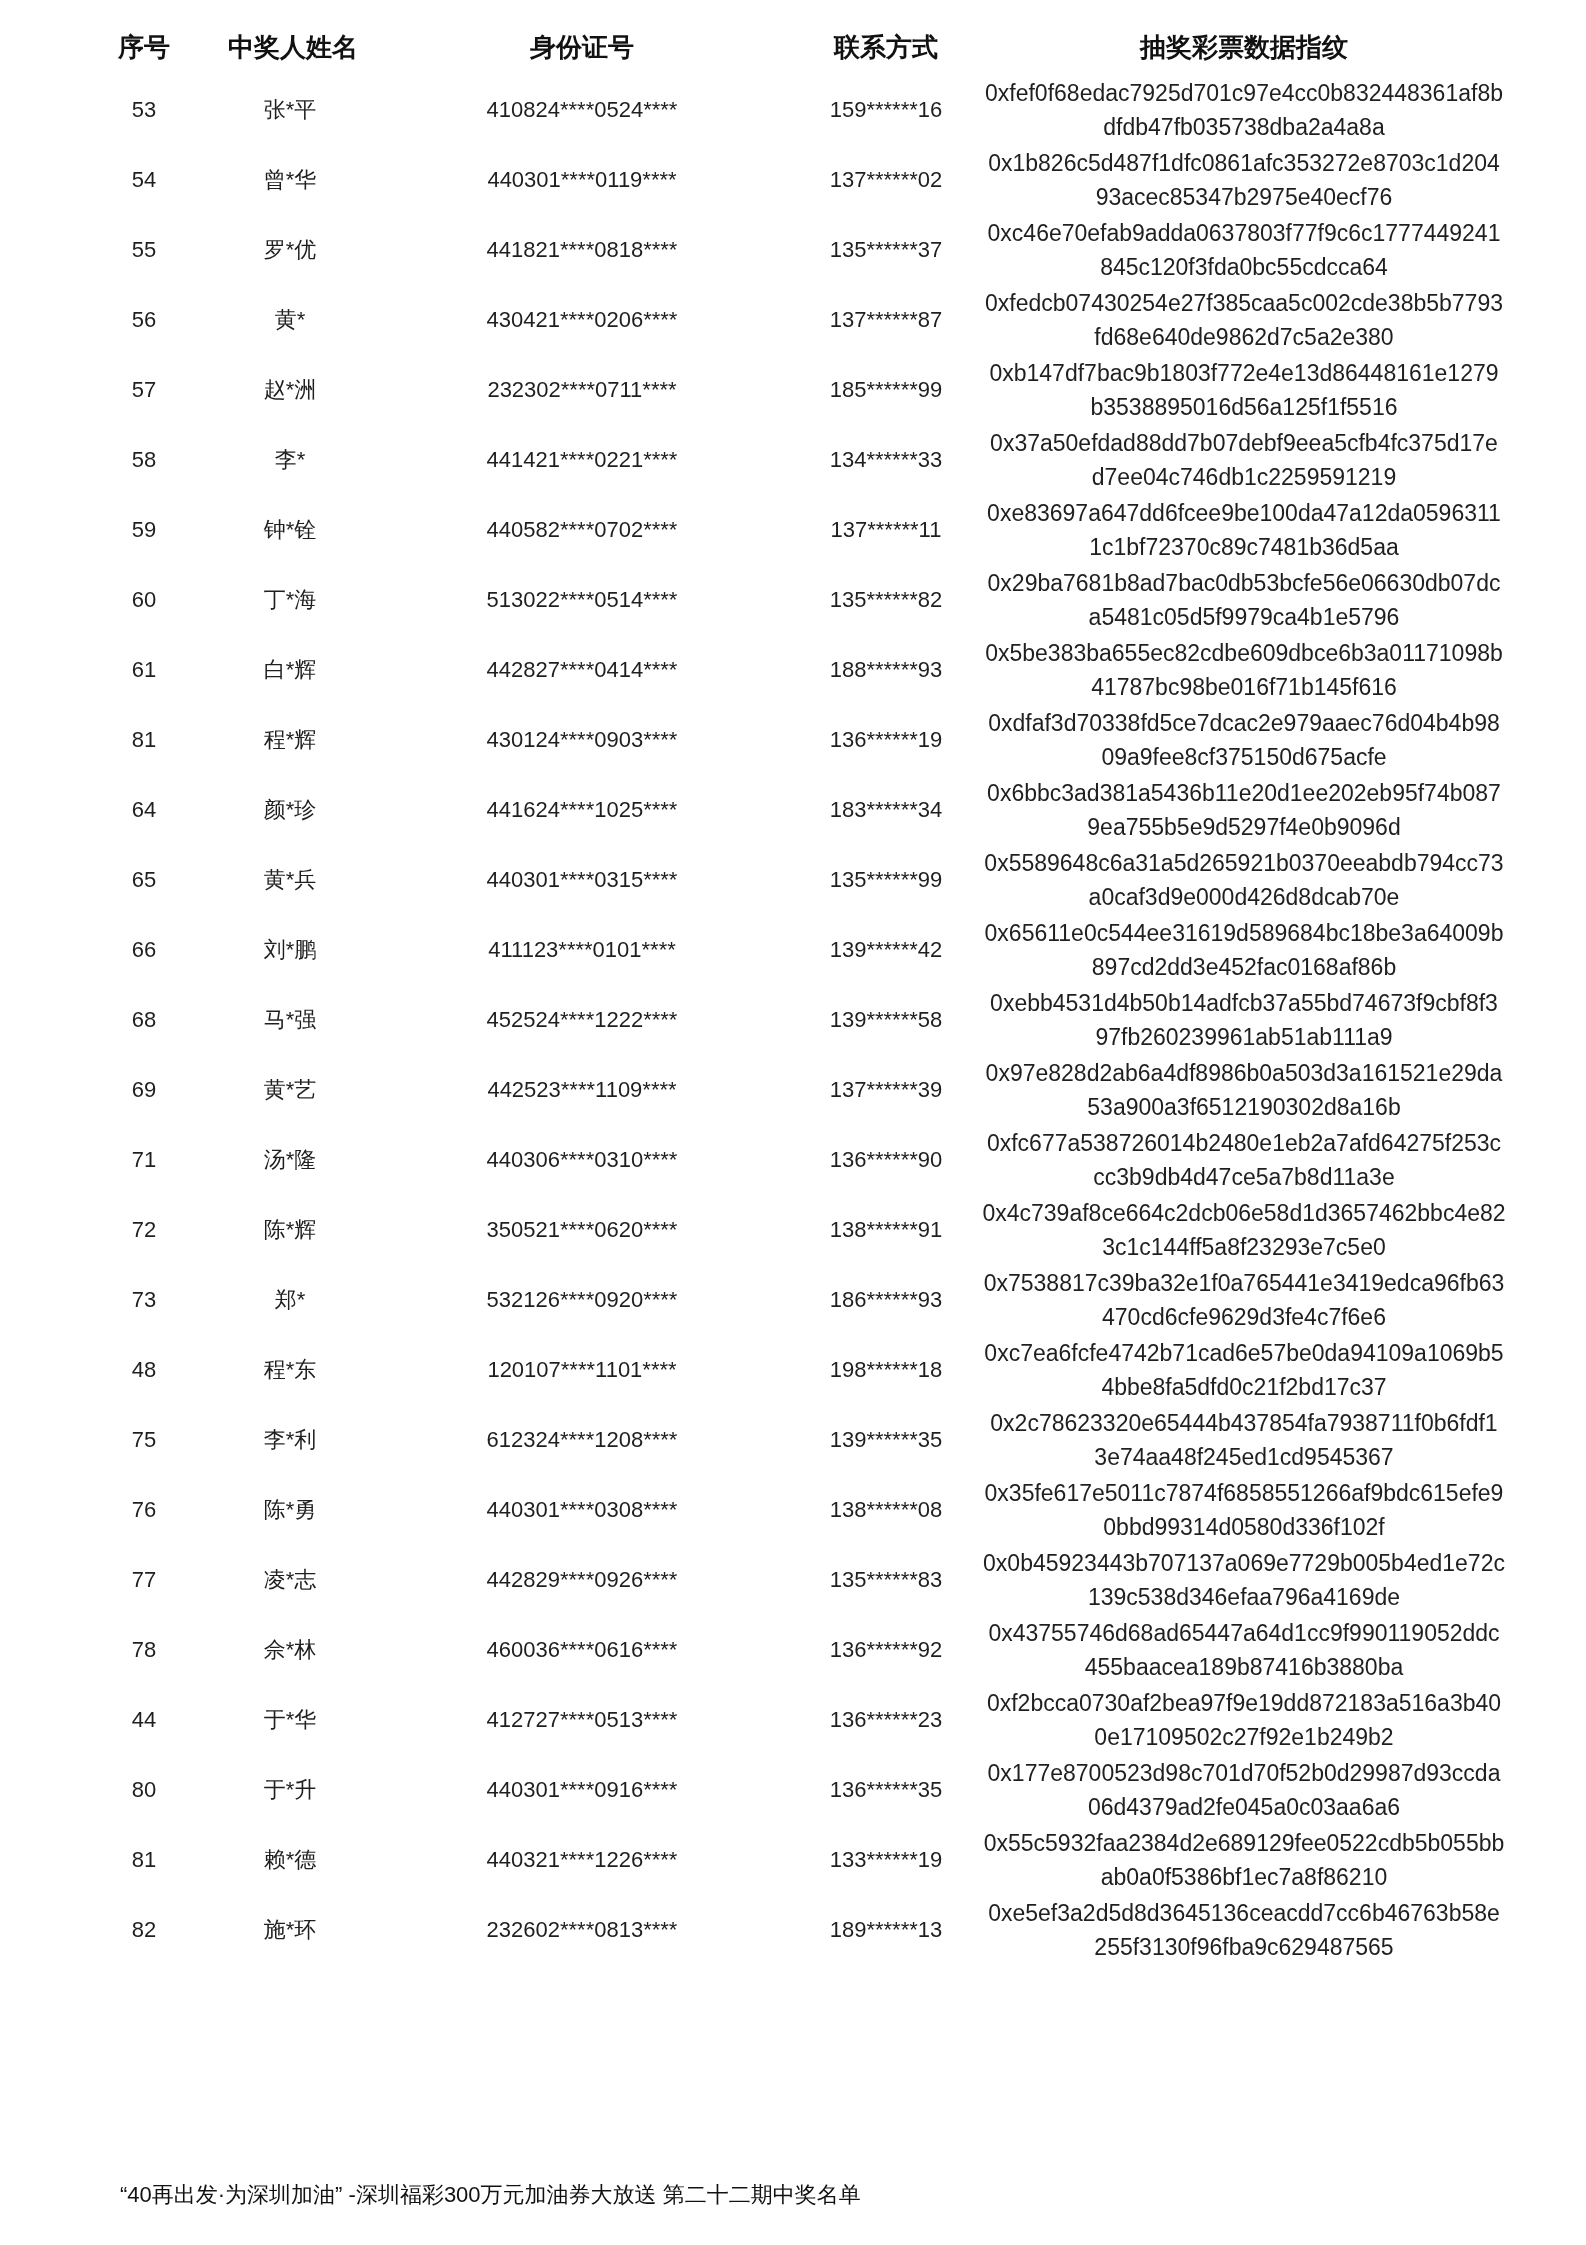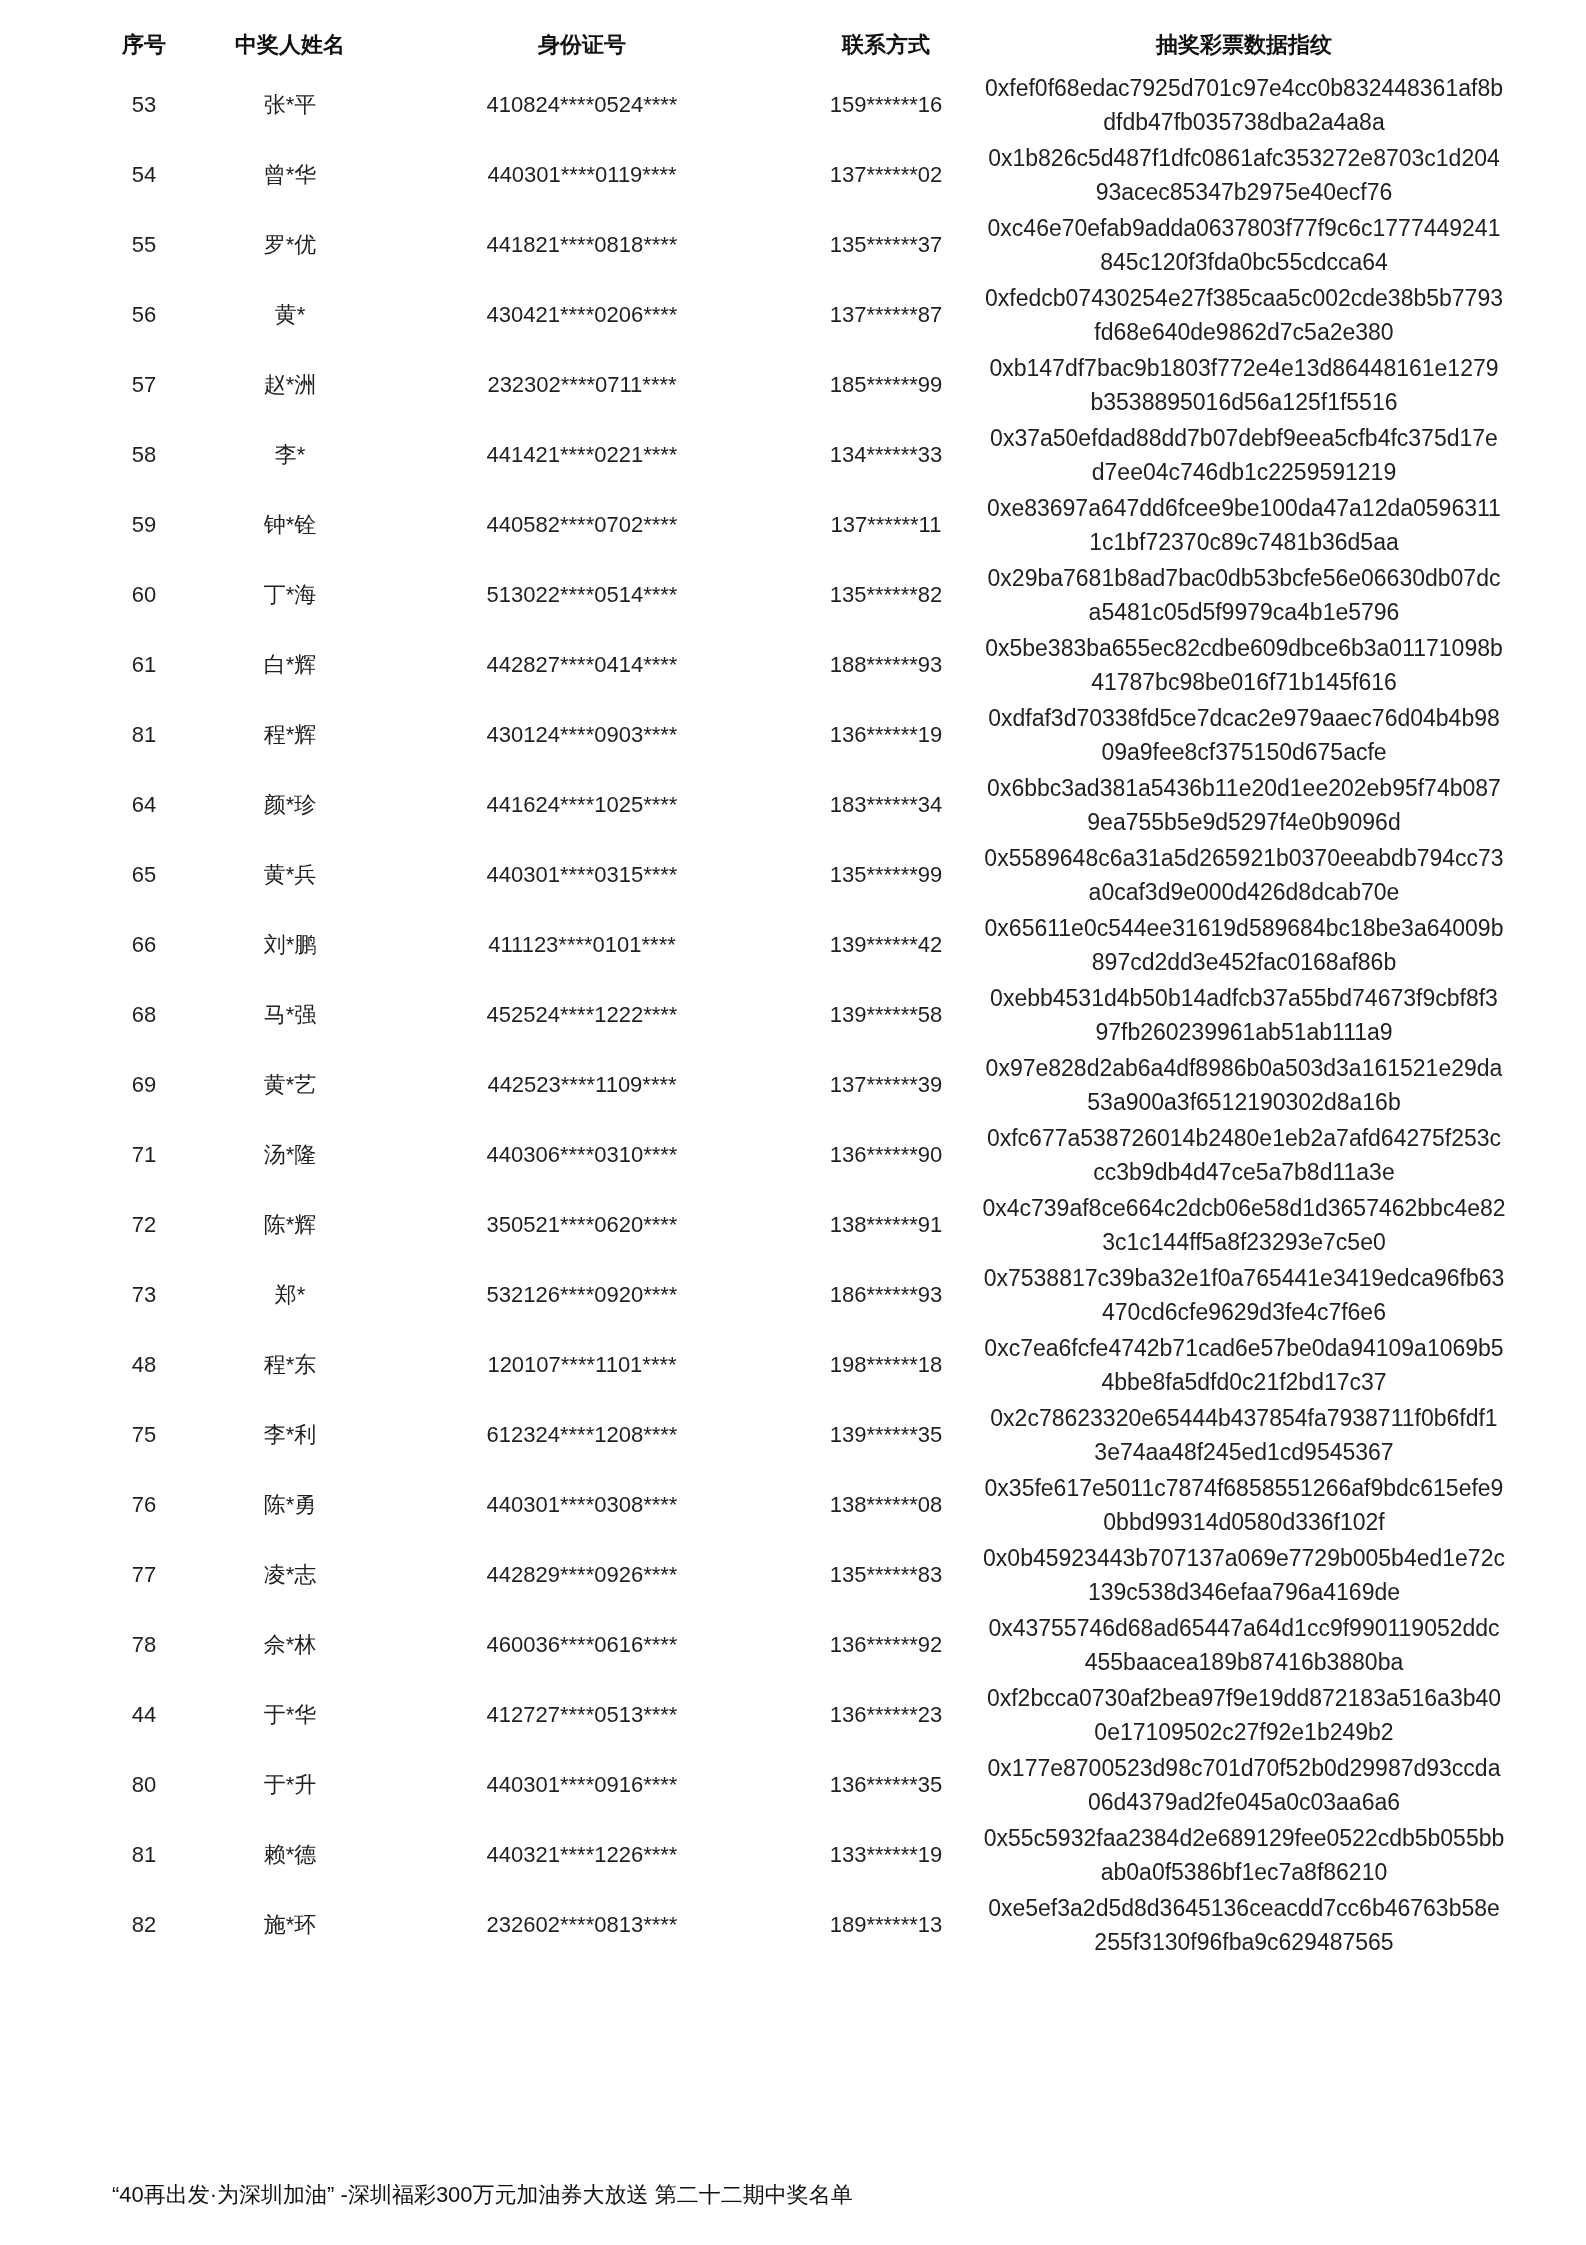--- a/index.html
+++ b/index.html
@@ -6,33 +6,33 @@
   body{
     width:1586px;height:2245px;position:relative;
     background:#ffffff;color:#1a1a1a;
     font-family:"Liberation Sans","DejaVu Sans",sans-serif;
   }
   table[data-name="winners-table"]{
     border-collapse:collapse;table-layout:fixed;
     margin:18px 0 0 60px;width:1468px;
   }
   thead th{
-    font-weight:bold;font-size:22px;color:#111111;
+    font-weight:bold;font-size:26px;color:#111111;
     text-align:center;padding:12px 0 10px 0;white-space:nowrap;
   }
   tbody td{
     font-size:22px;text-align:center;vertical-align:middle;
     height:70px;padding:0;color:#1f1f1f;white-space:nowrap;
   }
   tbody td.fp{
     font-size:23px;line-height:1.5;white-space:pre-line;
     text-align:center;
   }
   .footer{
-    position:absolute;left:112px;top:2180px;
+    position:absolute;left:120px;top:2180px;
     font-size:22px;color:#111111;white-space:nowrap;
   }
 </style>
 </head>
 <body>
 
 <table data-name="winners-table">
   <colgroup>
     <col style="width:168px">
     <col style="width:124px">

